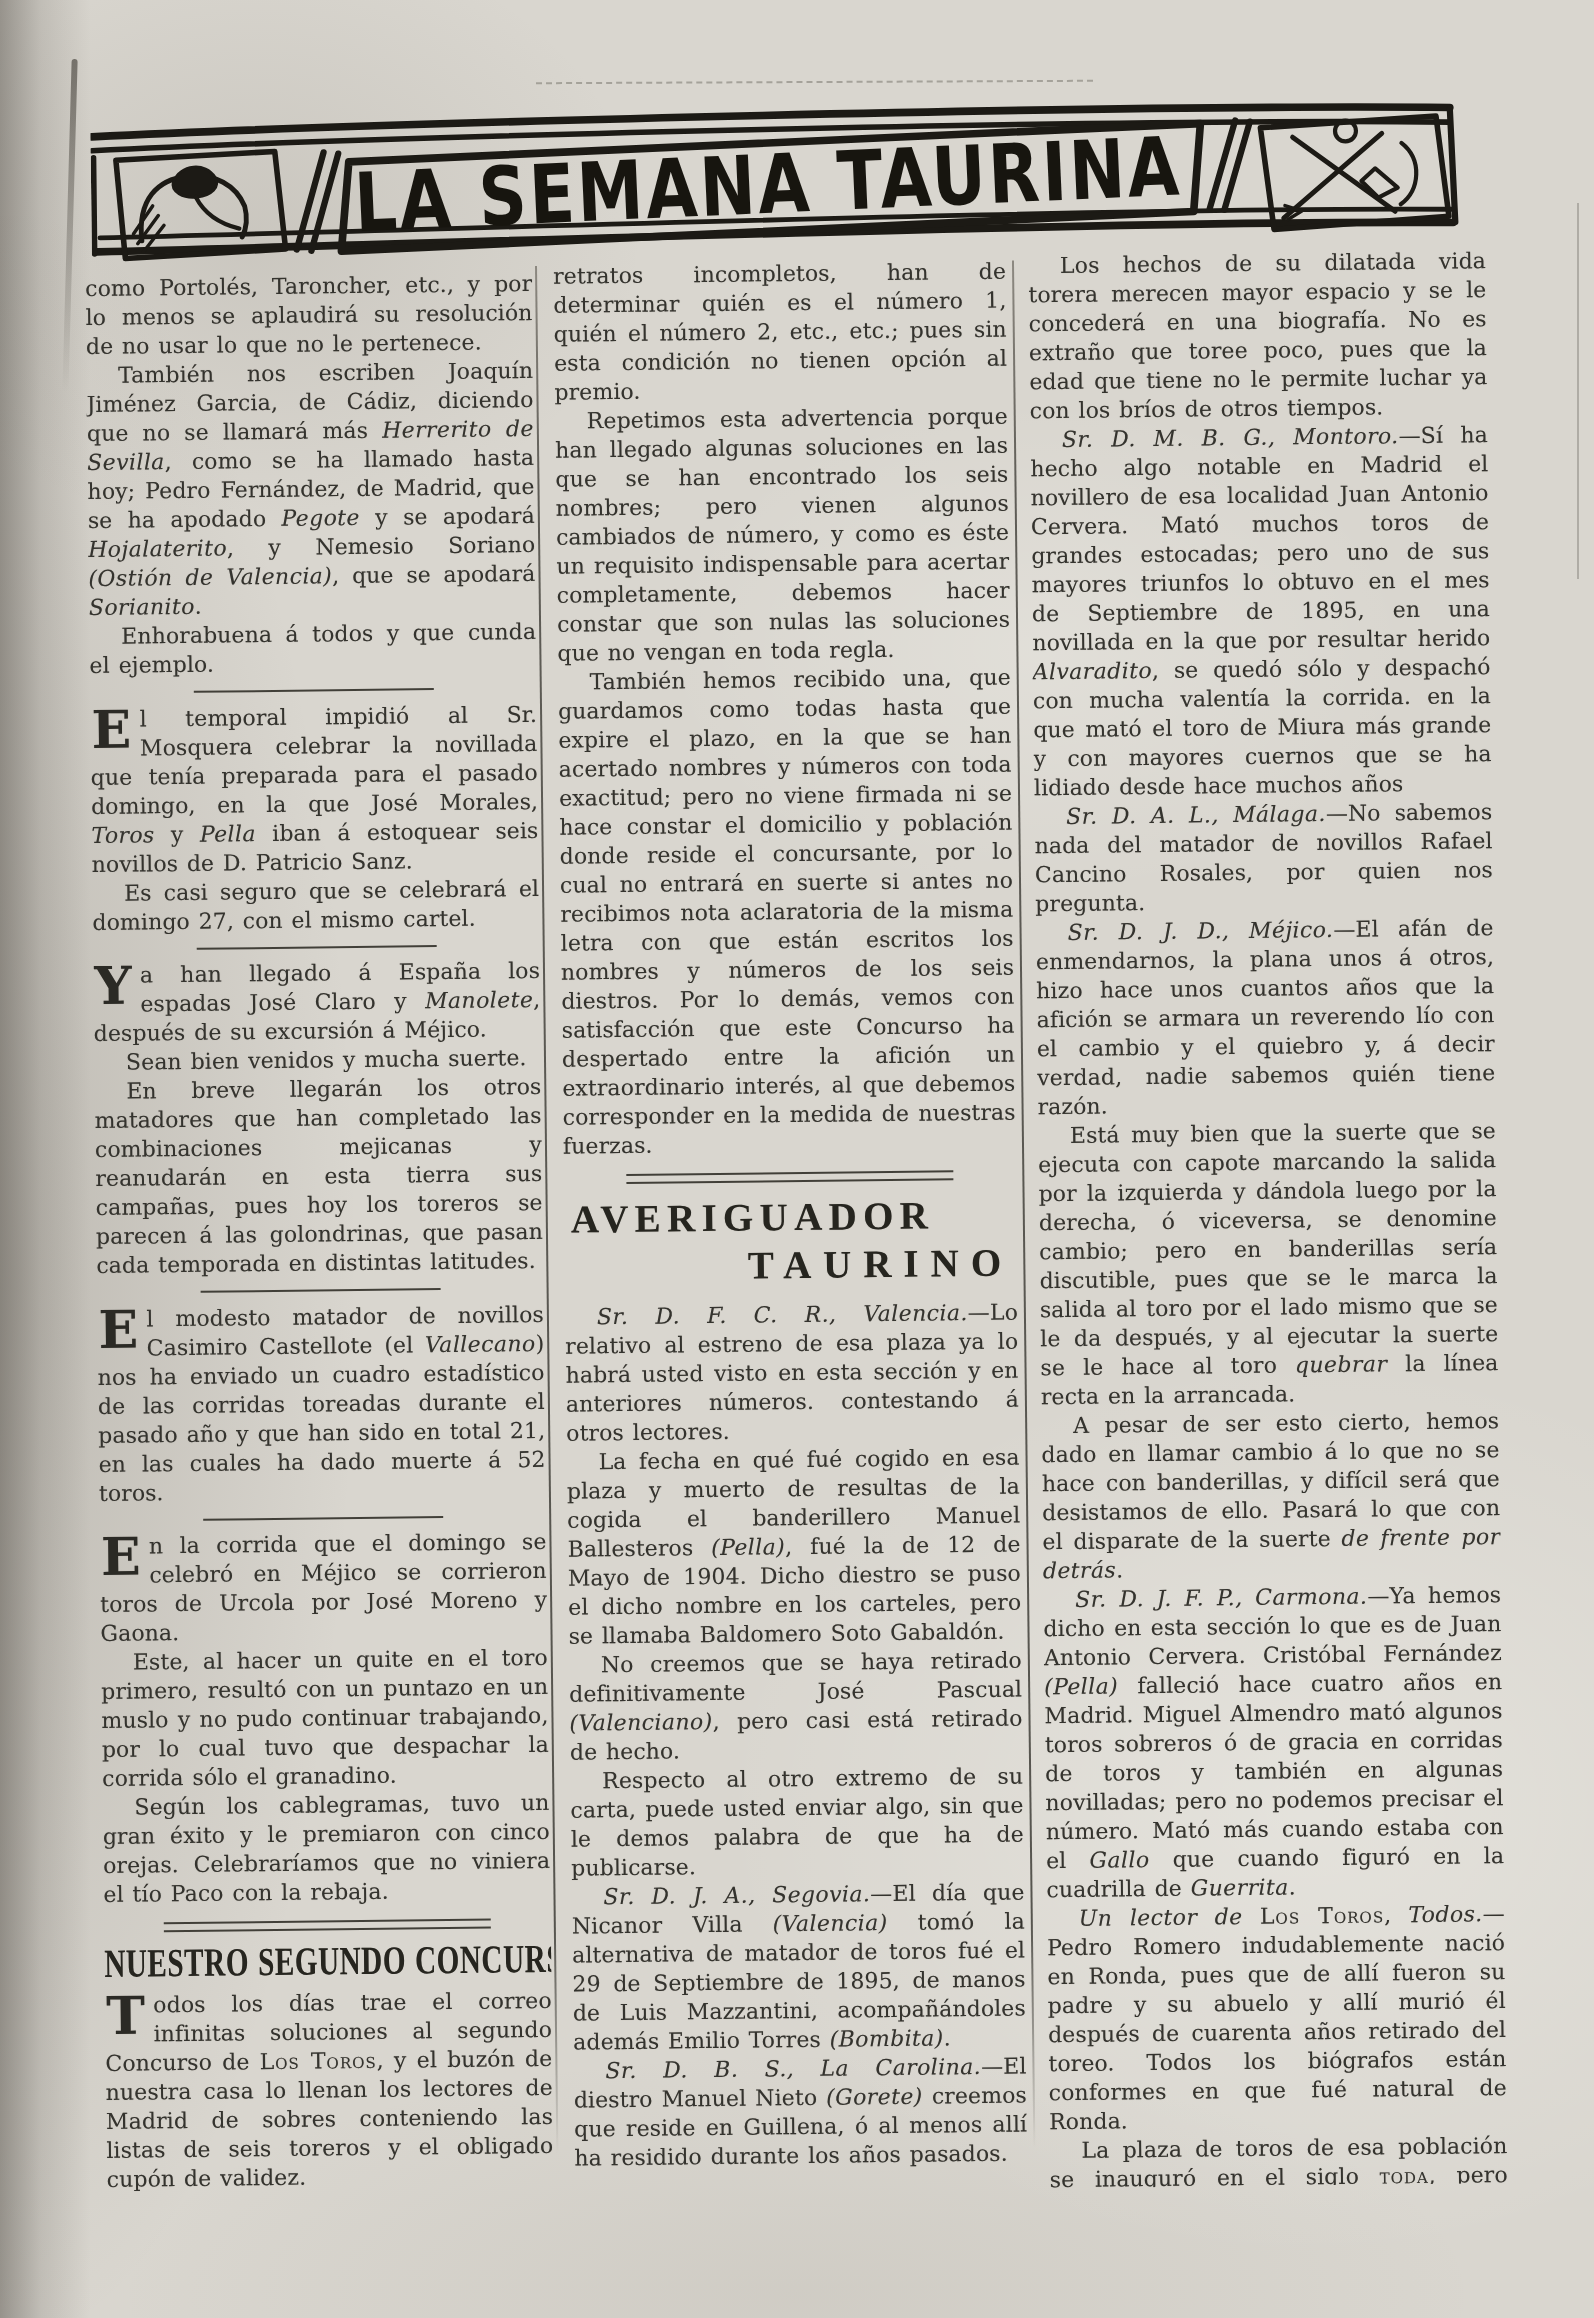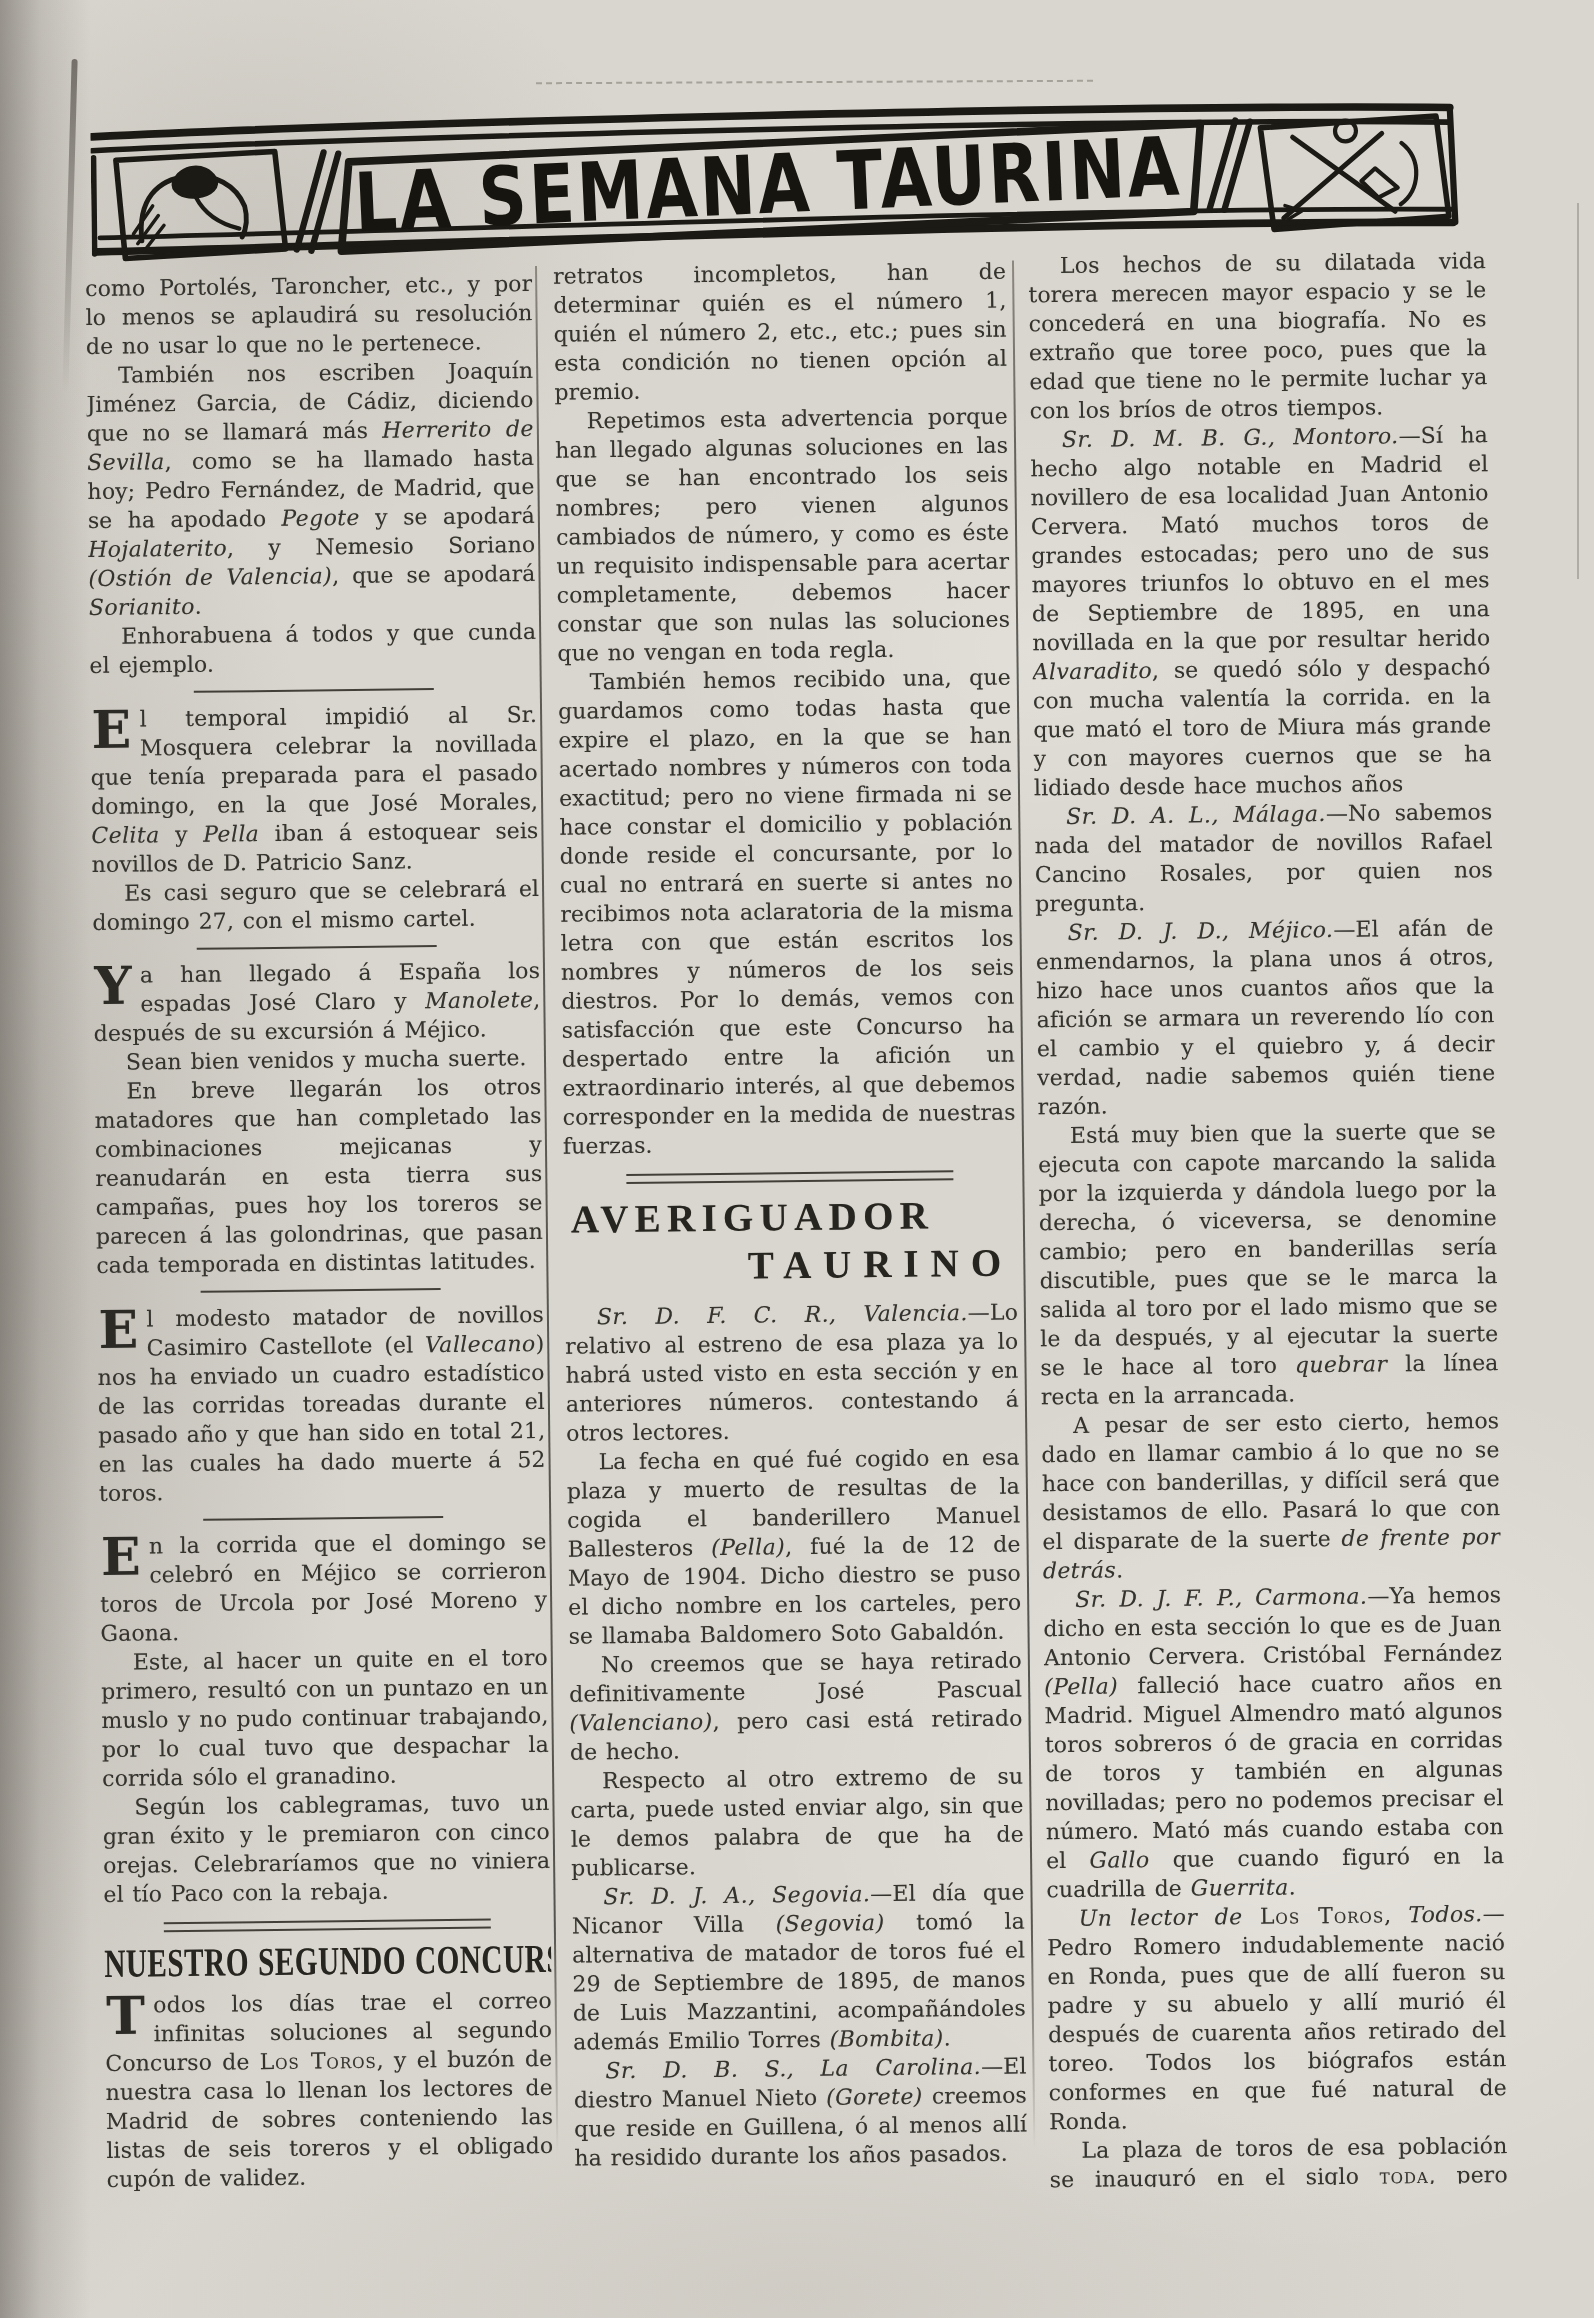--- a/index.html
+++ b/index.html
@@ -117,21 +117,21 @@
     </div>
 
     <div class="colrule" id="colrule1"></div>
     <div class="colrule" id="colrule2"></div>
 
     <div class="col" id="col1">
         <p class="cont">como Portolés, Taroncher, etc., y por lo menos se aplaudirá su resolución de no usar lo que no le pertenece.</p>
         <p class="p">También nos escriben Joaquín Jiménez Garcia, de Cádiz, diciendo que no se llamará más <i>Herrerito de Sevilla</i>, como se ha llamado hasta hoy; Pedro Fernández, de Madrid, que se ha apodado <i>Pegote</i> y se apodará <i>Hojalaterito</i>, y Nemesio Soriano <i>(Ostión de Valencia)</i>, que se apodará <i>Sorianito</i>.</p>
         <p class="p">Enhorabuena á todos y que cunda el ejemplo.</p>
         <div class="rule"></div>
-        <p class="drop"><span class="dropcap">E</span><span>l temporal impidió al Sr. Mosquera celebrar la novillada que tenía preparada para el pasado domingo, en la que José Morales, <i>Celita</i> y <i>Pella</i> iban á estoquear seis novillos de D. Patricio Sanz.</span></p>
+        <p class="drop"><span class="dropcap">E</span><span>l temporal impidió al Sr. Mosquera celebrar la novillada que tenía preparada para el pasado domingo, en la que José Morales, <i>Toros</i> y <i>Pella</i> iban á estoquear seis novillos de D. Patricio Sanz.</span></p>
         <p class="p">Es casi seguro que se celebrará el domingo 27, con el mismo cartel.</p>
         <div class="rule"></div>
         <p class="drop"><span class="dropcap">Y</span><span>a han llegado á España los espadas José Claro y <i>Manolete</i>, después de su excursión á Méjico.</span></p>
         <p class="p">Sean bien venidos y mucha suerte.</p>
         <p class="p">En breve llegarán los otros matadores que han completado las combinaciones mejicanas y reanudarán en esta tierra sus campañas, pues hoy los toreros se parecen á las golondrinas, que pasan cada temporada en distintas latitudes.</p>
         <div class="rule"></div>
         <p class="drop"><span class="dropcap">E</span><span>l modesto matador de novillos Casimiro Castellote (el <i>Vallecano</i>) nos ha enviado un cuadro estadístico de las corridas toreadas durante el pasado año y que han sido en total 21, en las cuales ha dado muerte á 52 toros.</span></p>
         <div class="rule"></div>
         <p class="drop"><span class="dropcap">E</span><span>n la corrida que el domingo se celebró en Méjico se corrieron toros de Urcola por José Moreno y Gaona.</span></p>
         <p class="p">Este, al hacer un quite en el toro primero, resultó con un puntazo en un muslo y no pudo continuar trabajando, por lo cual tuvo que despachar la corrida sólo el granadino.</p>
@@ -146,21 +146,21 @@
         <p class="p">También hemos recibido una, que guardamos como todas hasta que expire el plazo, en la que se han acertado nombres y números con toda exactitud; pero no viene firmada ni se hace constar el domicilio y población donde reside el concursante, por lo cual no entrará en suerte si antes no recibimos nota aclaratoria de la misma letra con que están escritos los nombres y números de los seis diestros. Por lo demás, vemos con satisfacción que este Concurso ha despertado entre la afición un extraordinario interés, al que debemos corresponder en la medida de nuestras fuerzas.</p>
         <div class="rule2"></div>
         <div class="h2">
           <div class="h2a">AVERIGUADOR</div>
           <div class="h2b">TAURINO</div>
         </div>
         <p class="p"><i>Sr. D. F. C. R., Valencia.</i>—Lo relativo al estreno de esa plaza ya lo habrá usted visto en esta sección y en anteriores números. contestando á otros lectores.</p>
         <p class="p">La fecha en qué fué cogido en esa plaza y muerto de resultas de la cogida el banderillero Manuel Ballesteros <i>(Pella)</i>, fué la de 12 de Mayo de 1904. Dicho diestro se puso el dicho nombre en los carteles, pero se llamaba Baldomero Soto Gabaldón.</p>
         <p class="p">No creemos que se haya retirado definitivamente José Pascual <i>(Valenciano)</i>, pero casi está retirado de hecho.</p>
         <p class="p">Respecto al otro extremo de su carta, puede usted enviar algo, sin que le demos palabra de que ha de publicarse.</p>
-        <p class="p"><i>Sr. D. J. A., Segovia.</i>—El día que Nicanor Villa <i>(Segovia)</i> tomó la alternativa de matador de toros fué el 29 de Septiembre de 1895, de manos de Luis Mazzantini, acompañándoles además Emilio Torres <i>(Bombita)</i>.</p>
+        <p class="p"><i>Sr. D. J. A., Segovia.</i>—El día que Nicanor Villa <i>(Valencia)</i> tomó la alternativa de matador de toros fué el 29 de Septiembre de 1895, de manos de Luis Mazzantini, acompañándoles además Emilio Torres <i>(Bombita)</i>.</p>
         <p class="p"><i>Sr. D. B. S., La Carolina.</i>—El diestro Manuel Nieto <i>(Gorete)</i> creemos que reside en Guillena, ó al menos allí ha residido durante los años pasados.</p>
       </div>
     <div class="col" id="col3">
         <p class="p">Los hechos de su dilatada vida torera merecen mayor espacio y se le concederá en una biografía. No es extraño que toree poco, pues que la edad que tiene no le permite luchar ya con los bríos de otros tiempos.</p>
         <p class="p"><i>Sr. D. M. B. G., Montoro.</i>—Sí ha hecho algo notable en Madrid el novillero de esa localidad Juan Antonio Cervera. Mató muchos toros de grandes estocadas; pero uno de sus mayores triunfos lo obtuvo en el mes de Septiembre de 1895, en una novillada en la que por resultar herido <i>Alvaradito</i>, se quedó sólo y despachó con mucha valentía la corrida. en la que mató el toro de Miura más grande y con mayores cuernos que se ha lidiado desde hace muchos años</p>
         <p class="p"><i>Sr. D. A. L., Málaga.</i>—No sabemos nada del matador de novillos Rafael Cancino Rosales, por quien nos pregunta.</p>
         <p class="p"><i>Sr. D. J. D., Méjico.</i>—El afán de enmendarnos, la plana unos á otros, hizo hace unos cuantos años que la afición se armara un reverendo lío con el cambio y el quiebro y, á decir verdad, nadie sabemos quién tiene razón.</p>
         <p class="p">Está muy bien que la suerte que se ejecuta con capote marcando la salida por la izquierda y dándola luego por la derecha, ó viceversa, se denomine cambio; pero en banderillas sería discutible, pues que se le marca la salida al toro por el lado mismo que se le da después, y al ejecutar la suerte se le hace al toro <i>quebrar</i> la línea recta en la arrancada.</p>
         <p class="p">A pesar de ser esto cierto, hemos dado en llamar cambio á lo que no se hace con banderillas, y difícil será que desistamos de ello. Pasará lo que con el disparate de la suerte <i>de frente por detrás</i>.</p>
         <p class="p"><i>Sr. D. J. F. P., Carmona.</i>—Ya hemos dicho en esta sección lo que es de Juan Antonio Cervera. Cristóbal Fernández <i>(Pella)</i> falleció hace cuatro años en Madrid. Miguel Almendro mató algunos toros sobreros ó de gracia en corridas de toros y también en algunas novilladas; pero no podemos precisar el número. Mató más cuando estaba con el <i>Gallo</i> que cuando figuró en la cuadrilla de <i>Guerrita</i>.</p>

